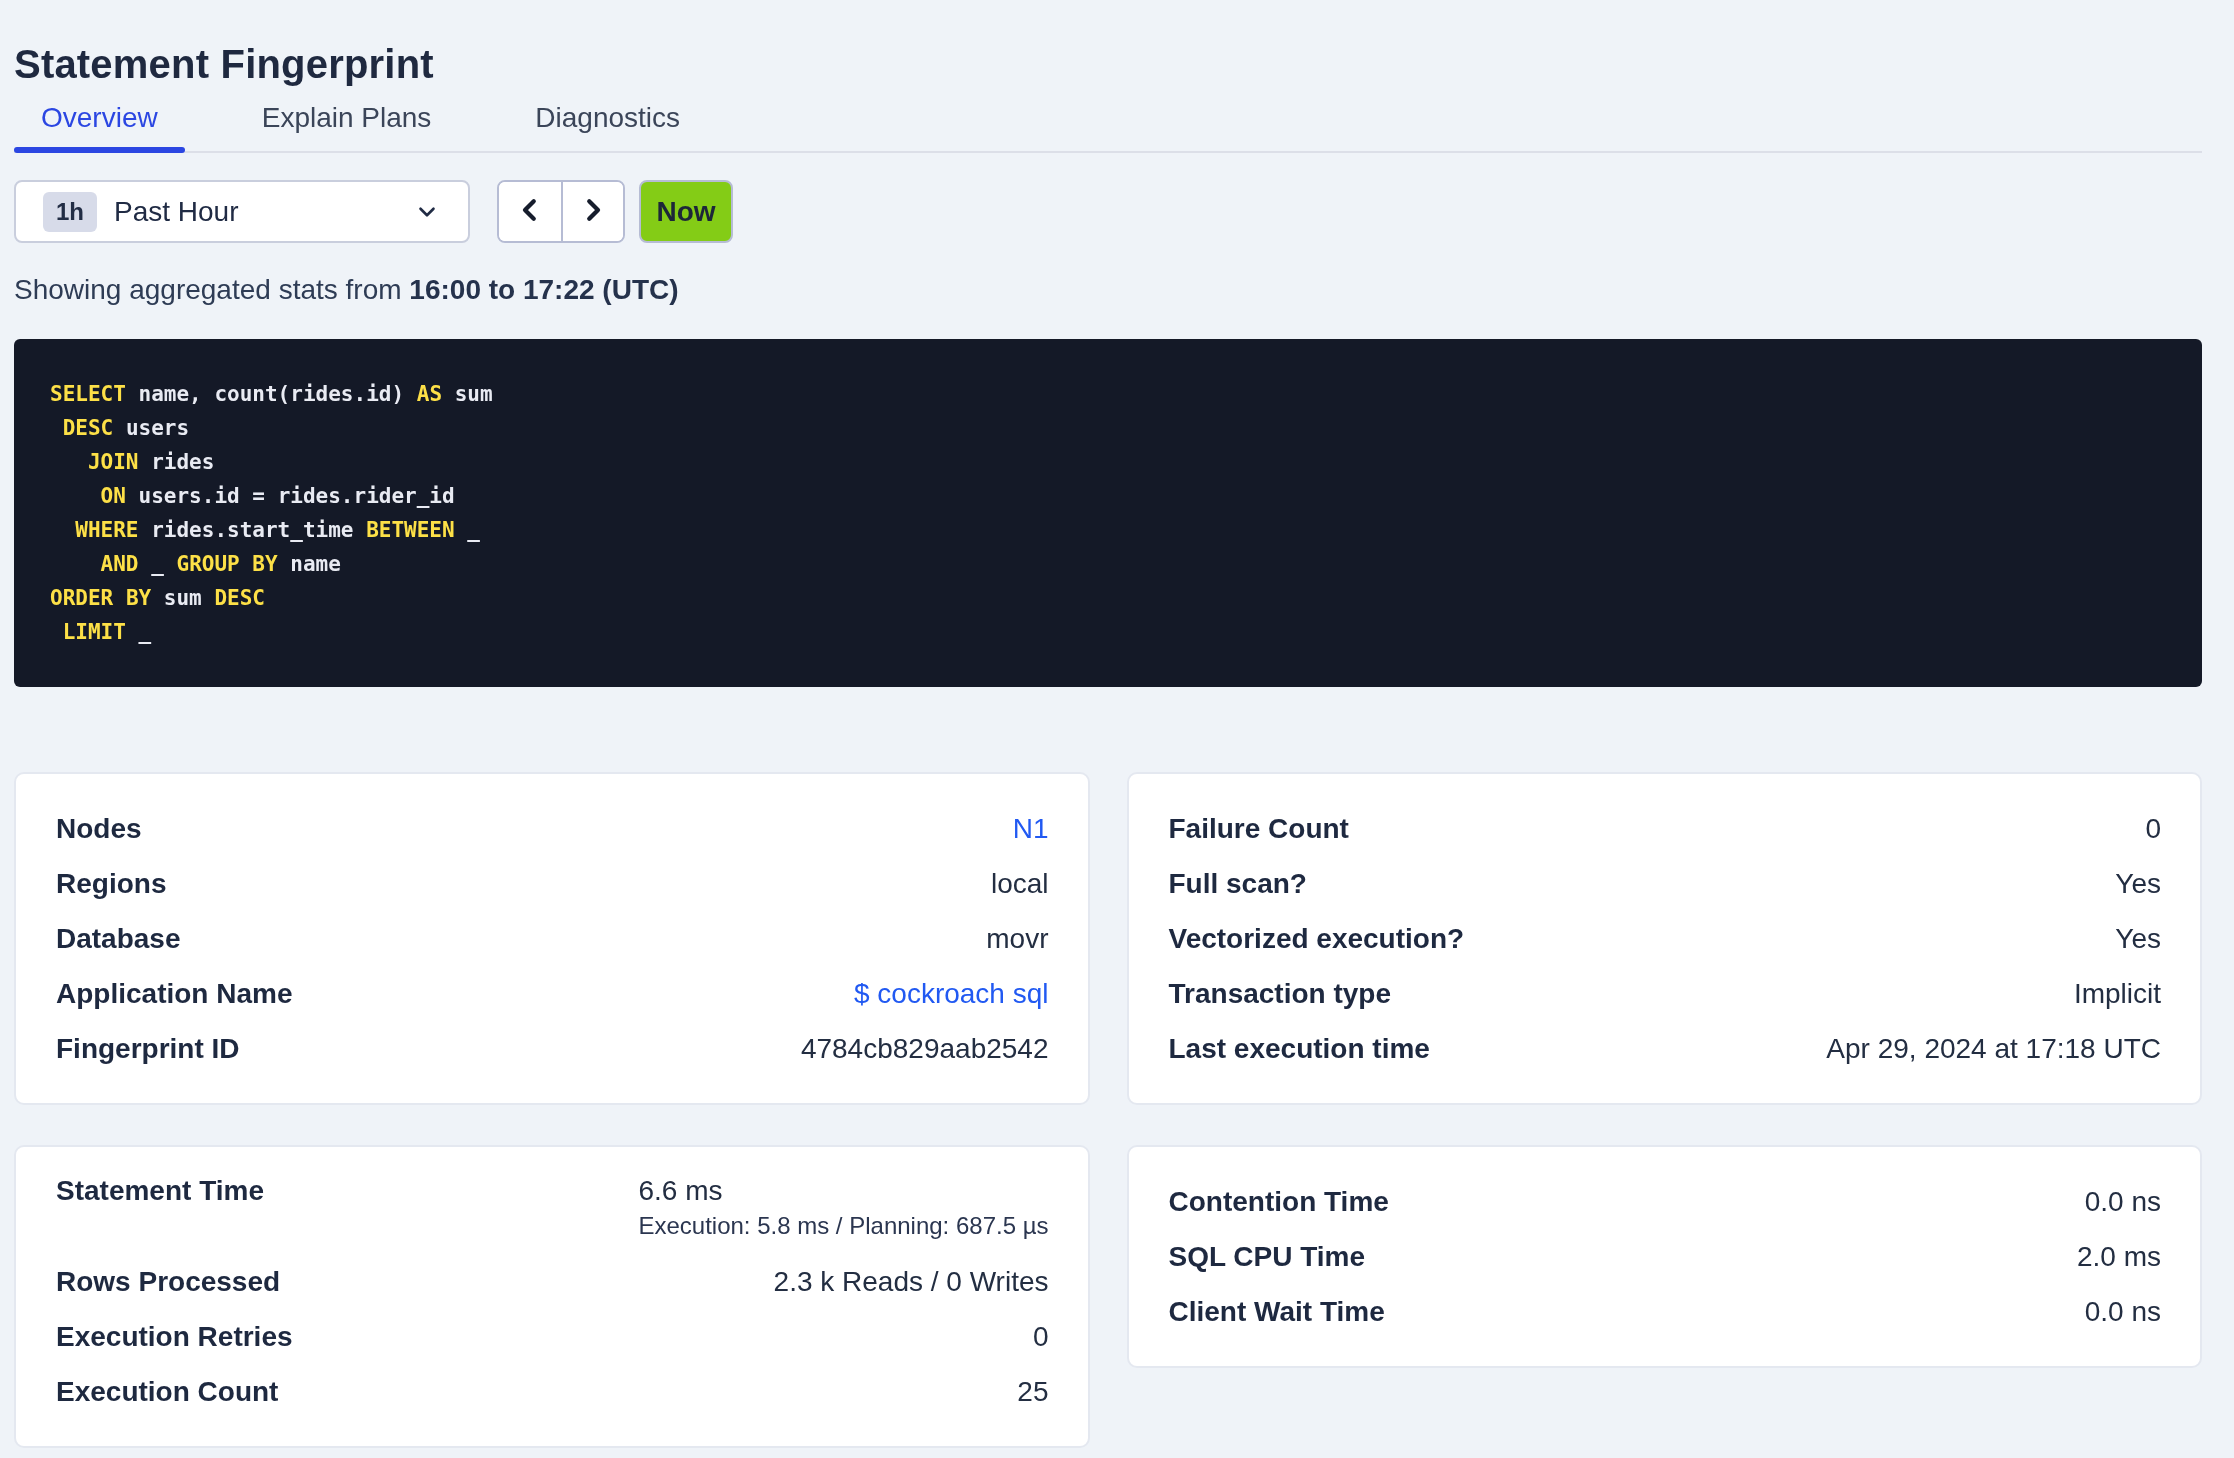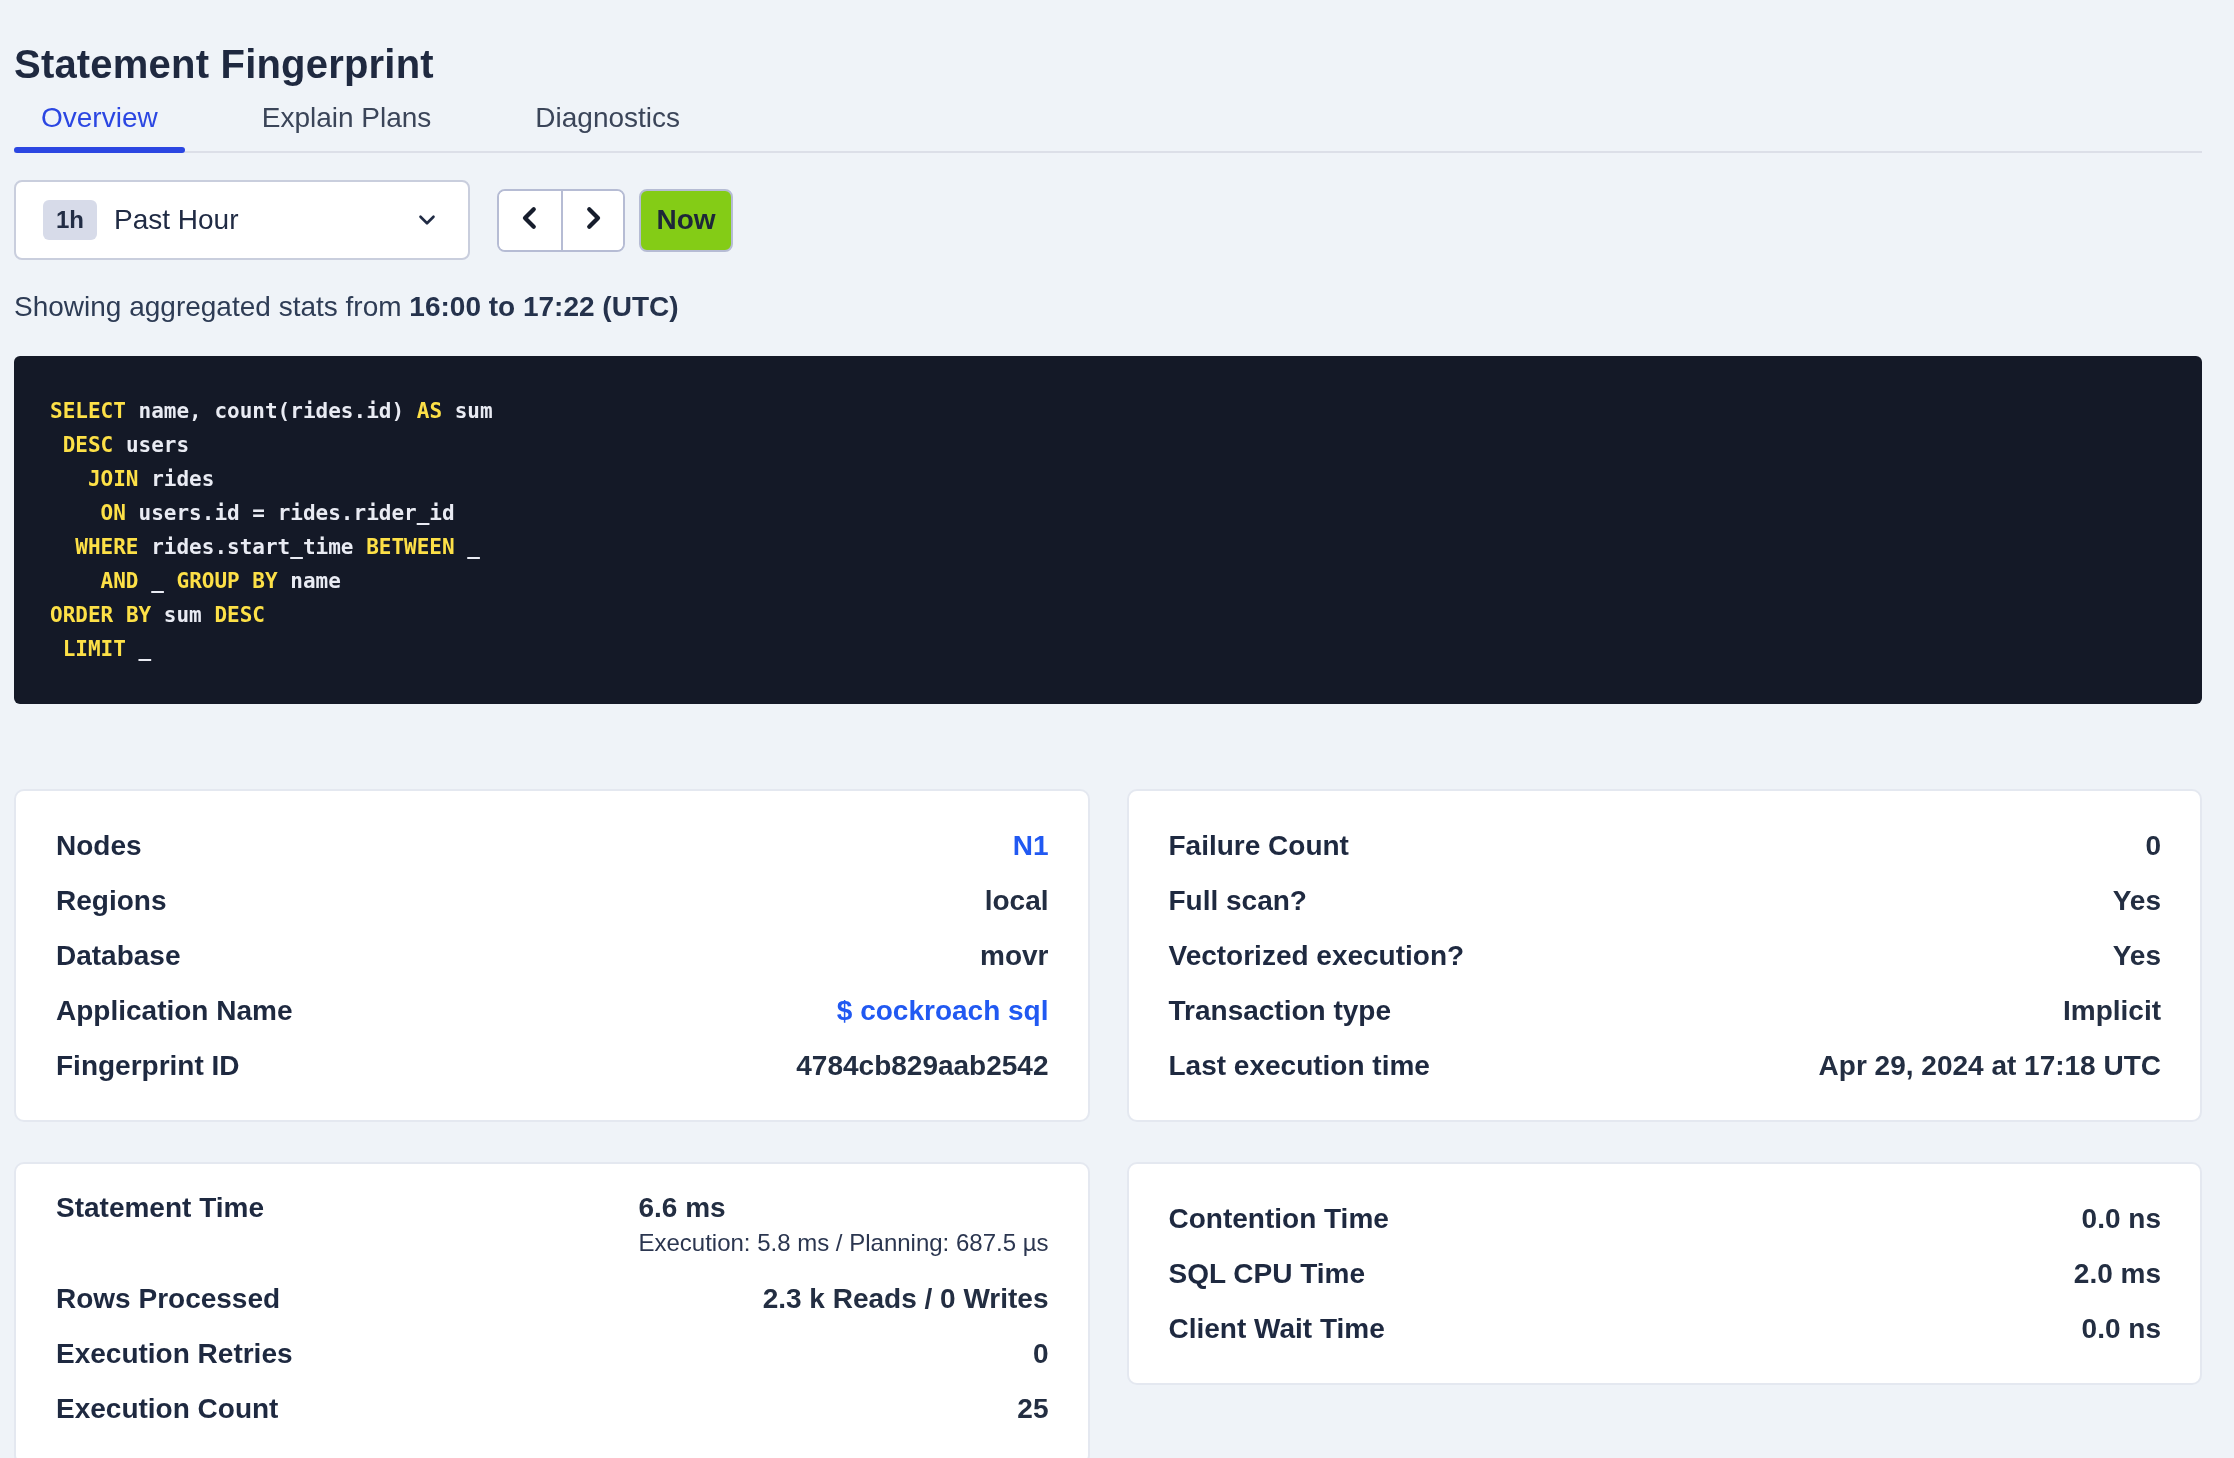--- a/index.html
+++ b/index.html
@@ -23,21 +23,21 @@
   }
   .tab.active { color: #2b46e2; }
   .tab.active::after {
     content: ""; position: absolute; left: 0; right: 0; bottom: -2px;
     height: 6px; background: #2b46e2; border-radius: 3px;
   }
 
   
   .controls { display: flex; align-items: center; margin-top: 27px; }
   .range-dropdown {
-    width: 456px; height: 80px; background: #fff; border: 2px solid #c9cedd;
+    width: 456px; height: 63px; background: #fff; border: 2px solid #c9cedd;
     border-radius: 8px; display: flex; align-items: center; padding-left: 27px; cursor: pointer;
   }
   .interval-badge {
     background: #d7dbe9; color: #222d45; font-size: 24px; font-weight: 700;
     padding: 6px 13px; border-radius: 6px; line-height: 28px;
   }
   .range-label { font-size: 28px; font-weight: 500; color: #202b44; margin-left: 17px; }
   .dd-caret { margin-left: auto; margin-right: 28px; color: #202b44; display: flex; }
   .arrow-group {
     display: flex; margin-left: 27px; background: #fff;
@@ -76,21 +76,21 @@
   .cards-grid.row1 { margin-top: 85px; }
   .cards-grid.row2 { margin-top: 40px; }
   .card {
     width: 1082px; background: #fff; border: 2px solid #e4e8f0; border-radius: 10px;
     padding: 27px 39px 27px 40px;
   }
   .stat-row { display: flex; justify-content: space-between; align-items: center; min-height: 55px; }
   .stat-row.has-sub { min-height: 80px; align-items: flex-start; }
   .stat-row.has-sub .label { line-height: 34px; }
   .label { font-size: 28px; font-weight: 600; color: #1e2940; }
-  .value { font-size: 28px; font-weight: 700; color: #232e42; text-align: right; line-height: 34px; }
+  .value { font-size: 28px; font-weight: 400; color: #232e42; text-align: right; line-height: 34px; }
   .value.link { color: #2159f2; cursor: pointer; }
   .subvalue { font-size: 24px; color: #2b3650; margin-top: 4px; line-height: 28px; }
 </style>
 </head>
 <body>
 
 <div class="page">
 
   <h1 class="page-title">Statement Fingerprint</h1>
 

